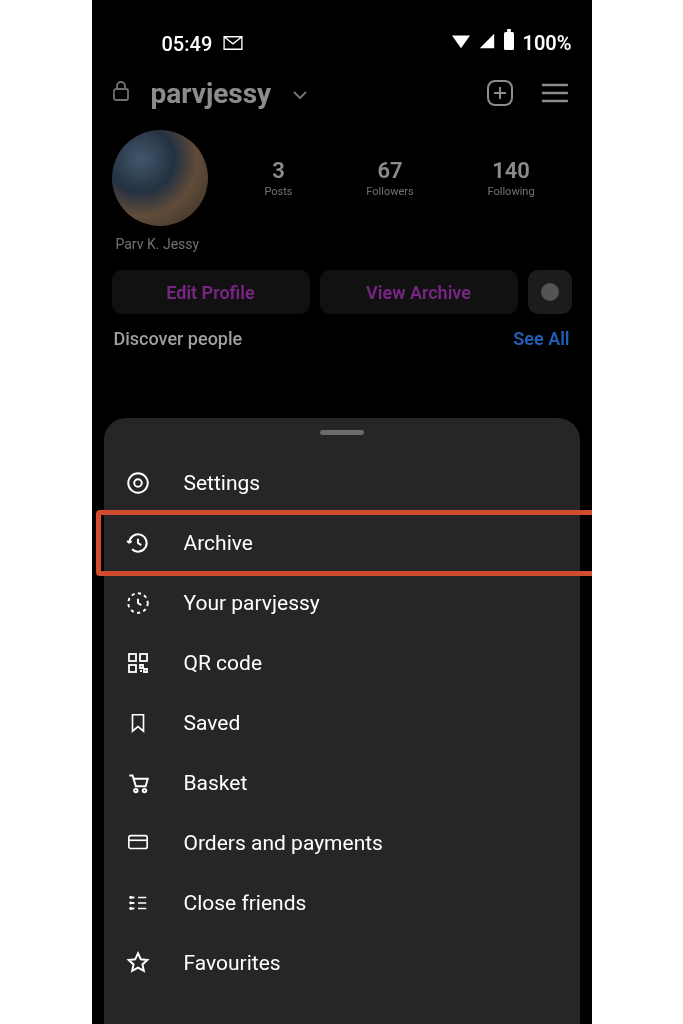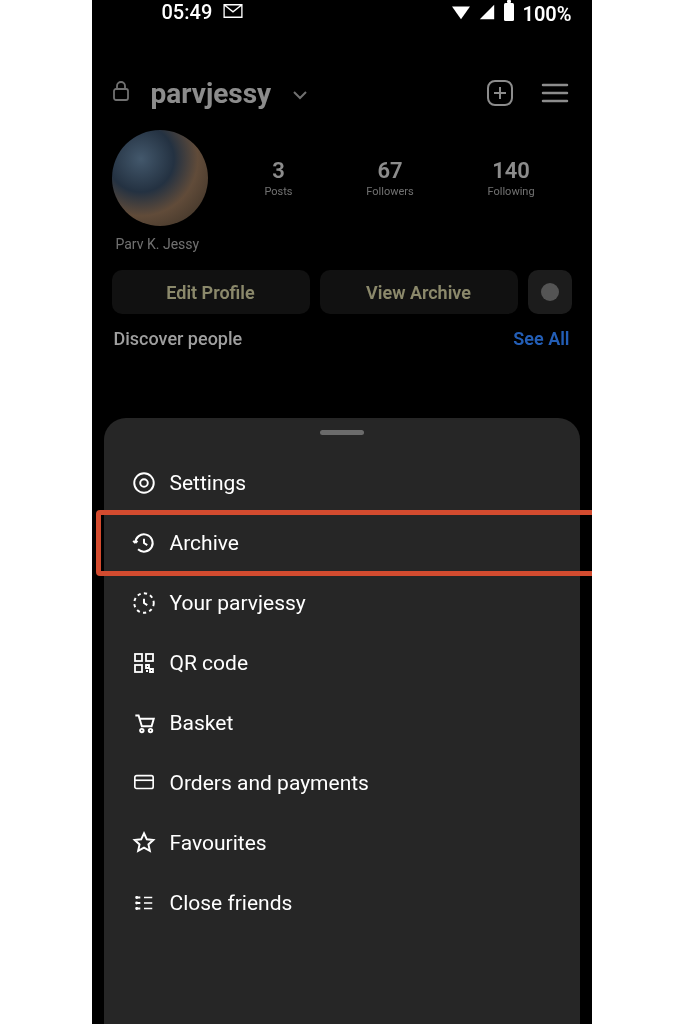--- a/index.html
+++ b/index.html
@@ -19,21 +19,21 @@
     height: 1024px;
     background: #000;
     position: relative;
     overflow: hidden;
     margin-top: 0;
   }
   
   .statusbar {
     height: 56px;
     display: flex;
-    align-items: flex-start;
+    align-items: flex-end;
     padding: 0 20px;
     color: #fff;
     font-size: 20px;
     font-weight: 500;
   }
   .statusbar .time { margin-left: 50px; }
   .statusbar .gmail-icon { margin-left: 10px; }
   .statusbar .right { margin-left: auto; display: flex; align-items: center; gap: 6px; }
   .statusbar .battery { font-weight: 600; }
 
@@ -66,21 +66,21 @@
 
   .display-name { color: #ccc; padding: 0 24px; font-size: 14px; opacity: 0.55; }
 
   .profile-buttons { display: flex; gap: 10px; padding: 18px 20px 14px 20px; opacity: 0.55; }
   .pbtn {
     flex: 1;
     background: #1f1f1f;
     border-radius: 10px;
     height: 44px;
     display: flex; align-items: center; justify-content: center;
-    color: #fef9c3; font-size: 18px; font-weight: 600;
+    color: #d946ef; font-size: 18px; font-weight: 600;
   }
   .pbtn.small { flex: 0 0 44px; background: #333; }
   .pbtn.small .avglyph { width:18px; height:18px; background:#999; border-radius:50%; }
 
   .discover { display: flex; justify-content: space-between; padding: 0 22px; opacity: 0.85; text-align: right; }
   .discover .dl { color: #bbb; font-size: 18px; font-weight: 500; }
   .discover .seeall { color: #2a6fd6; font-size: 18px; font-weight: 600; }
 
   
   .sheet {
@@ -92,22 +92,22 @@
     border-radius: 22px 22px 0 0;
     padding-top: 12px;
   }
   .grabber {
     width: 44px; height: 5px; background: #6b6b6b; border-radius: 3px;
     margin: 0 auto 18px auto;
   }
   .menu-item {
     display: flex;
     align-items: center;
-    gap: 12px;
-    padding: 16px 26px;
+    gap: 32px;
+    padding: 16px 20px;
     color: #fff;
     font-size: 21px;
   }
   .menu-item .mi-icon { width: 28px; height: 28px; display:flex; align-items:center; justify-content:center; flex-shrink:0; }
   .menu-item svg { stroke: #fff; fill: none; stroke-width: 1.8; }
 
   .highlight-box {
     position: absolute;
     left: -8px;
     top: 92px;
@@ -249,60 +249,68 @@
         <svg viewBox="0 0 24 24" width="24" height="24">
             <rect x="3" y="3" width="7" height="7"></rect>
             <rect x="14" y="3" width="7" height="7"></rect>
             <rect x="3" y="14" width="7" height="7"></rect>
             <path d="M14 14h3v3h-3zM18 18h3v3h-3zM14 20h2"></path>
           </svg>
       </span>
       <span>QR code</span>
     </div>
 
+    <div class="menu-item">
+      <span class="mi-icon">
+        <svg viewBox="0 0 24 24" width="22" height="26">
+            <path d="M6 3h12v18l-6-5-6 5z"></path>
+          </svg>
+      </span>
+      <span>Saved</span>
+    </div>
 
     <div class="menu-item">
       <span class="mi-icon">
         <svg viewBox="0 0 24 24" width="26" height="26">
             <path d="M4 5h3l3 10h9l2-7H8"></path>
             <circle cx="10" cy="19" r="1.6"></circle>
             <circle cx="18" cy="19" r="1.6"></circle>
           </svg>
       </span>
       <span>Basket</span>
     </div>
 
     <div class="menu-item">
       <span class="mi-icon">
         <svg viewBox="0 0 24 24" width="26" height="22">
             <rect x="2" y="4" width="20" height="14" rx="2"></rect>
             <path d="M2 9h20"></path>
           </svg>
       </span>
       <span>Orders and payments</span>
-    </div>
-
-    <div class="menu-item">
-      <span class="mi-icon">
-        <svg viewBox="0 0 24 24" width="26" height="26">
-            <path d="M12 3l2.6 5.6 6 .6-4.5 4.1 1.3 6-5.4-3-5.4 3 1.3-6L3.4 9.2l6-.6z"></path>
-          </svg>
-      </span>
-      <span>Favourites</span>
     </div>
 
     <div class="menu-item">
       <span class="mi-icon">
         <svg viewBox="0 0 24 24" width="26" height="22">
             <path d="M4 6h4M4 12h4M4 18h4" stroke-width="2"></path>
             <path d="M12 6h9M12 12h9M12 18h9"></path>
             <circle cx="4" cy="6" r="0.7" fill="#fff"></circle>
             <circle cx="4" cy="12" r="0.7" fill="#fff"></circle>
             <circle cx="4" cy="18" r="0.7" fill="#fff"></circle>
           </svg>
       </span>
       <span>Close friends</span>
     </div>
 
+    <div class="menu-item">
+      <span class="mi-icon">
+        <svg viewBox="0 0 24 24" width="26" height="26">
+            <path d="M12 3l2.6 5.6 6 .6-4.5 4.1 1.3 6-5.4-3-5.4 3 1.3-6L3.4 9.2l6-.6z"></path>
+          </svg>
+      </span>
+      <span>Favourites</span>
+    </div>
+
     <div class="highlight-box"></div>
   </div>
 
 </div>
 
 </body></html>

